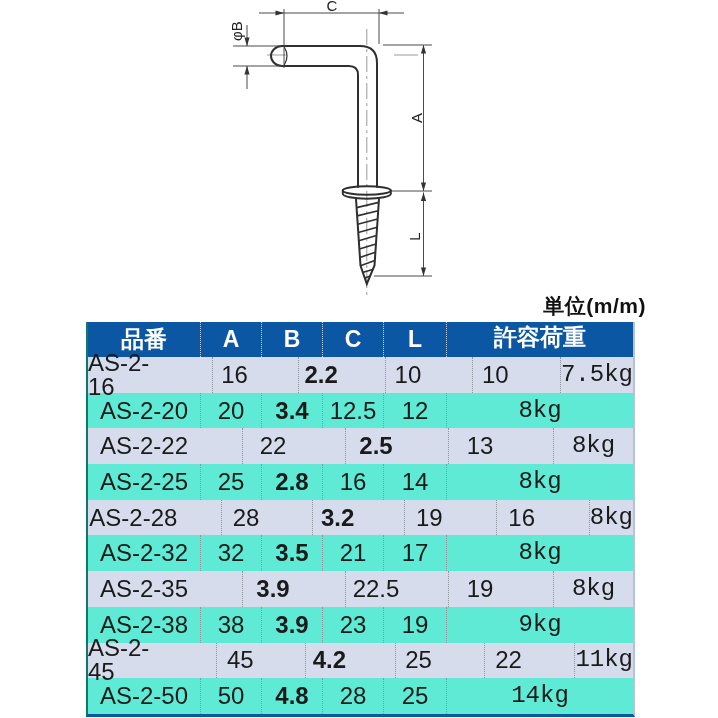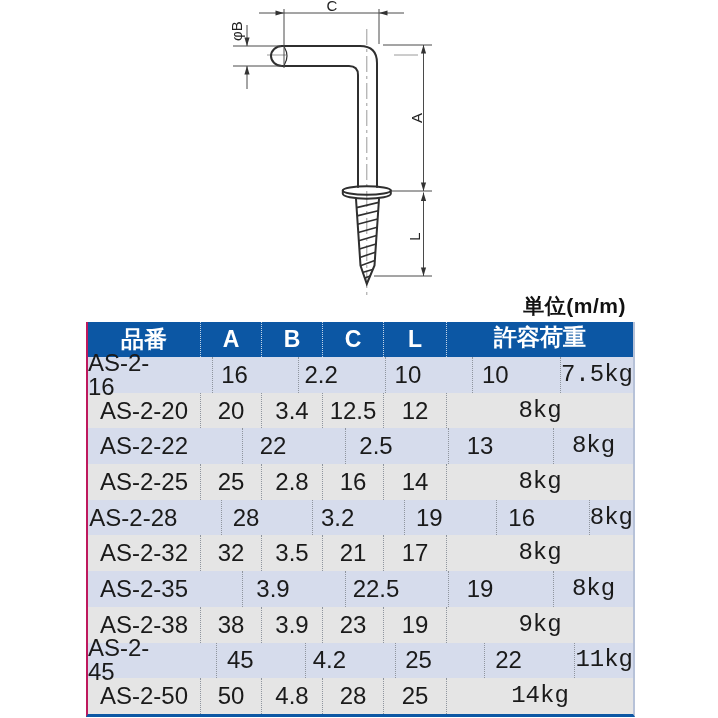--- a/index.html
+++ b/index.html
@@ -1,30 +1,30 @@
 <!DOCTYPE html>
 <html><head>
 <meta charset="utf-8">
 <style>
   html,body{margin:0;padding:0;background:#fff;}
   .stage{position:relative;width:718px;height:718px;background:#fff;overflow:hidden;
          font-family:"Liberation Sans",sans-serif;}
   .diagram{position:absolute;left:0;top:0;}
-  .unit-label{position:absolute;top:292px;right:92px;font-size:21px;font-weight:600;
+  .unit-label{position:absolute;top:292px;right:72px;font-size:21px;font-weight:600;
               color:#111;letter-spacing:0.5px;}
   .spec-table{position:absolute;left:86px;top:322px;width:549px;box-sizing:border-box;
-              border-left:2px solid #be185d;border-right:2px solid #b7c2d8;
+              border-left:2px solid #0f766e;border-right:2px solid #b7c2d8;
               border-bottom:3px solid #0c57a4;}
-  .row{display:flex;height:35.7px;background:#e5e5e5;}
+  .row{display:flex;height:35.7px;background:#5eead4;}
   .row.header{height:35px;background:#0c57a4;}
   .row.alt{background:#d6dcec;gap:42px;}
   .cell{display:flex;align-items:center;justify-content:center;
         font-size:24px;color:#1a1a1a;line-height:1;}
   .header .cell{color:#fff;font-weight:bold;font-size:23px;}
-  .c0{width:112px;}.c1{width:60px;}.c2{width:60px;}.c3{width:60px;}.c4{width:62px;}
+  .c0{width:112px;}.c1{width:60px;}.c2{width:60px;font-weight:bold;}.c3{width:60px;}.c4{width:62px;}
   .c5{width:191px;flex:1;font-family:Liberation Mono, monospace;}
   .c1,.c2,.c3,.c4,.c5{border-left:1px dotted #8f959e;}
   .header .c1,.header .c2,.header .c3,.header .c4,.header .c5{
         border-left:1px dotted rgba(255,255,255,0.75);}
   svg text{font-family:"Liberation Sans",sans-serif;font-size:15px;fill:#222;}
 </style>
 </head>
 <body>
 
 <div class="stage">

